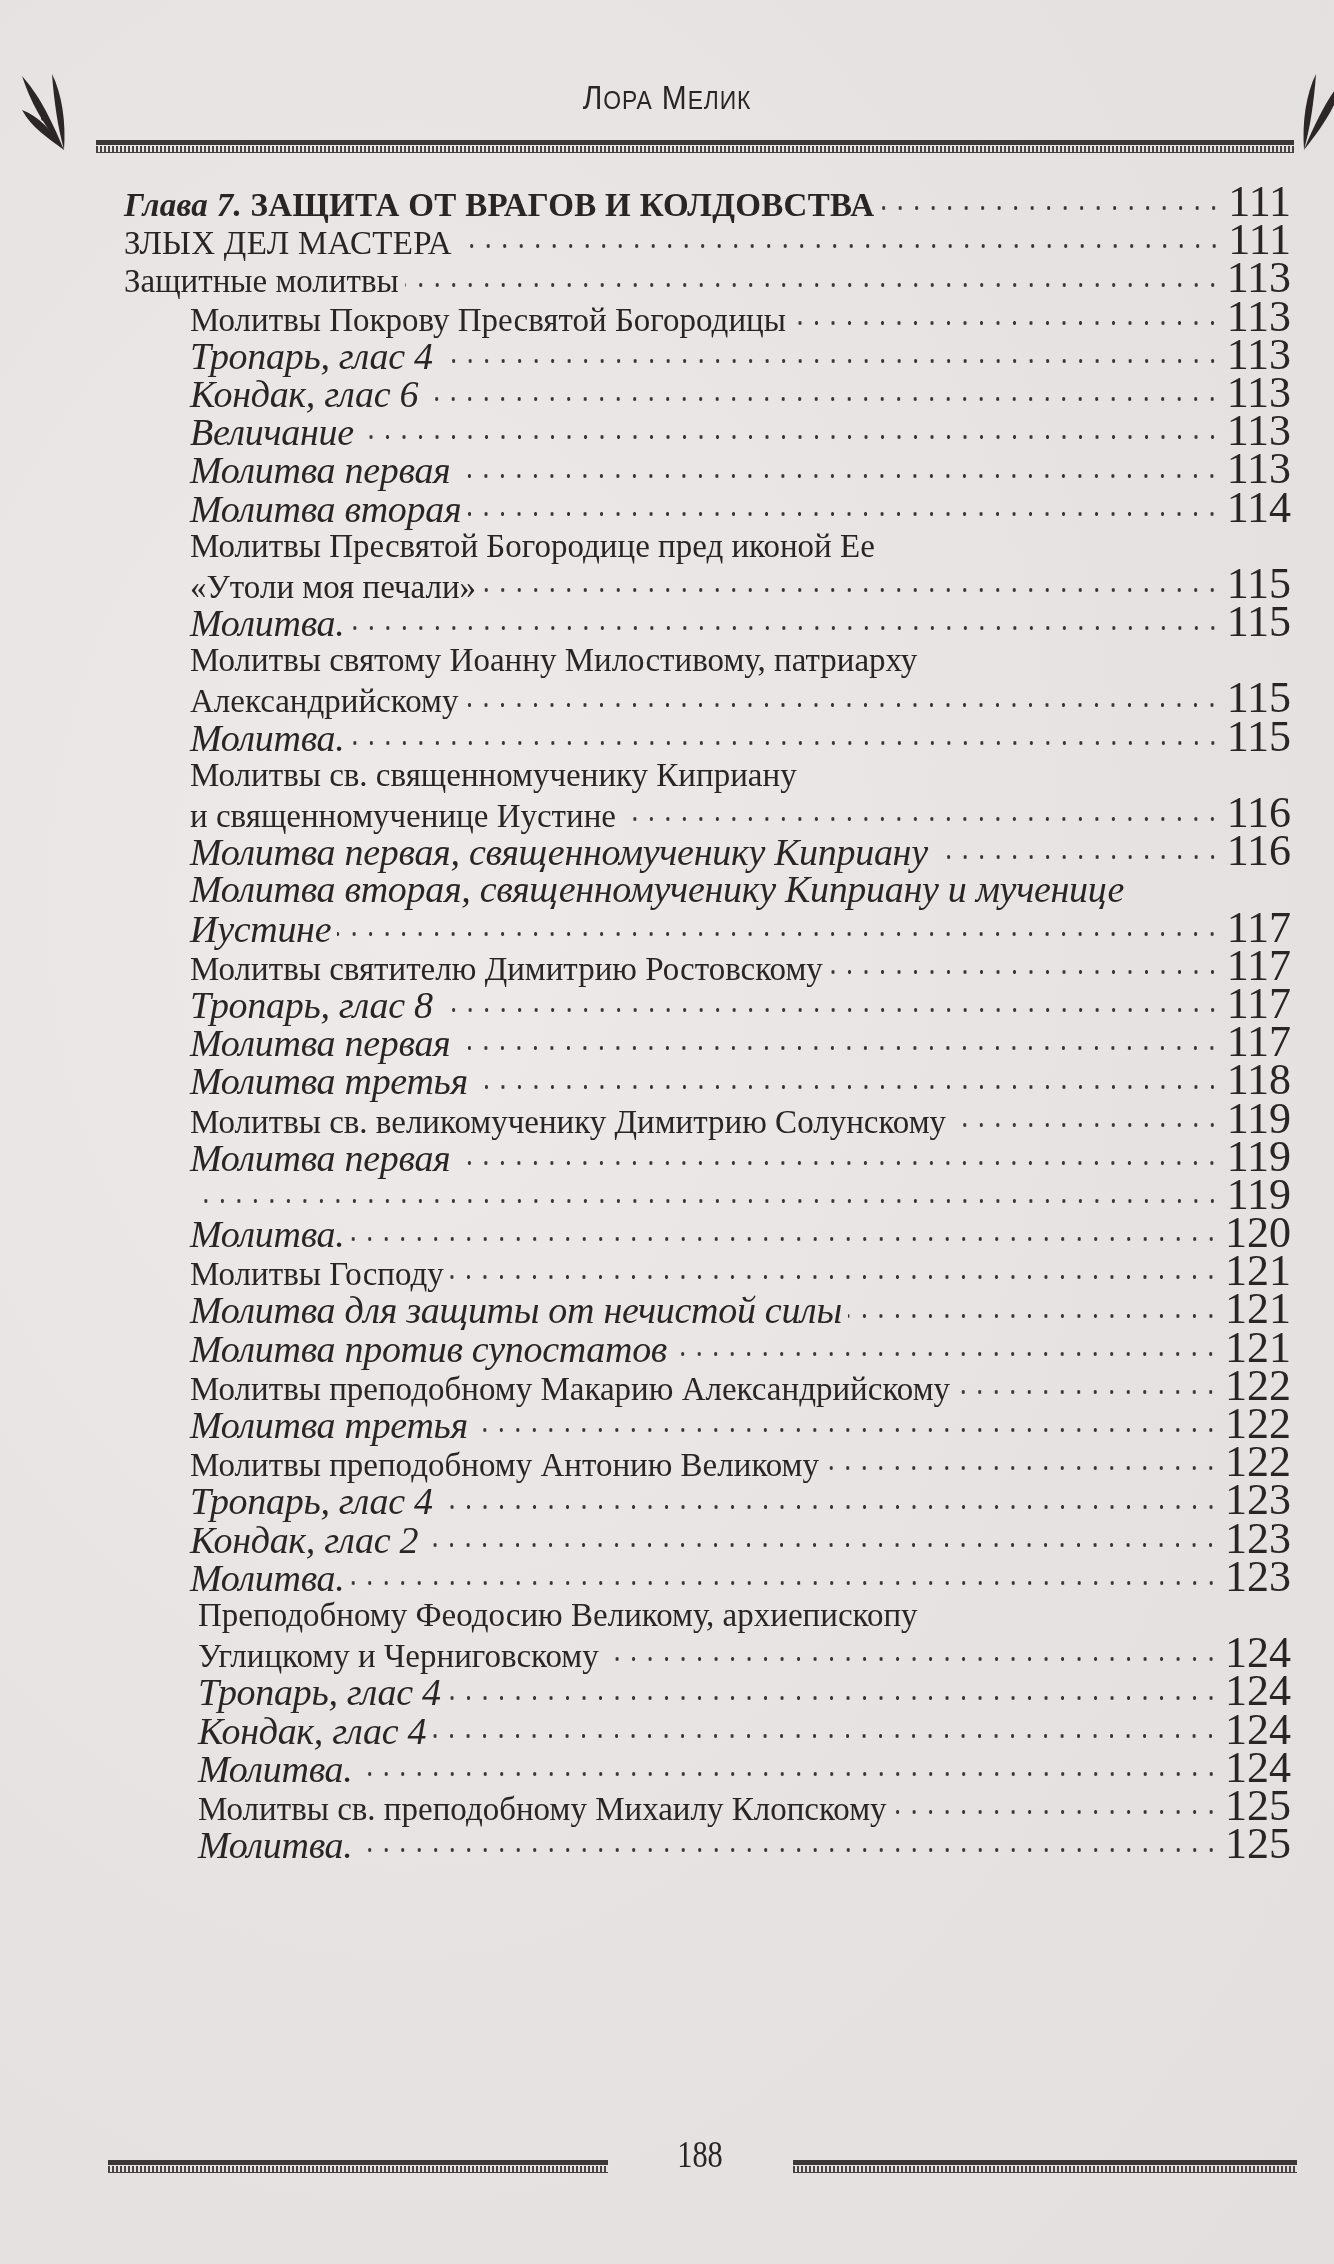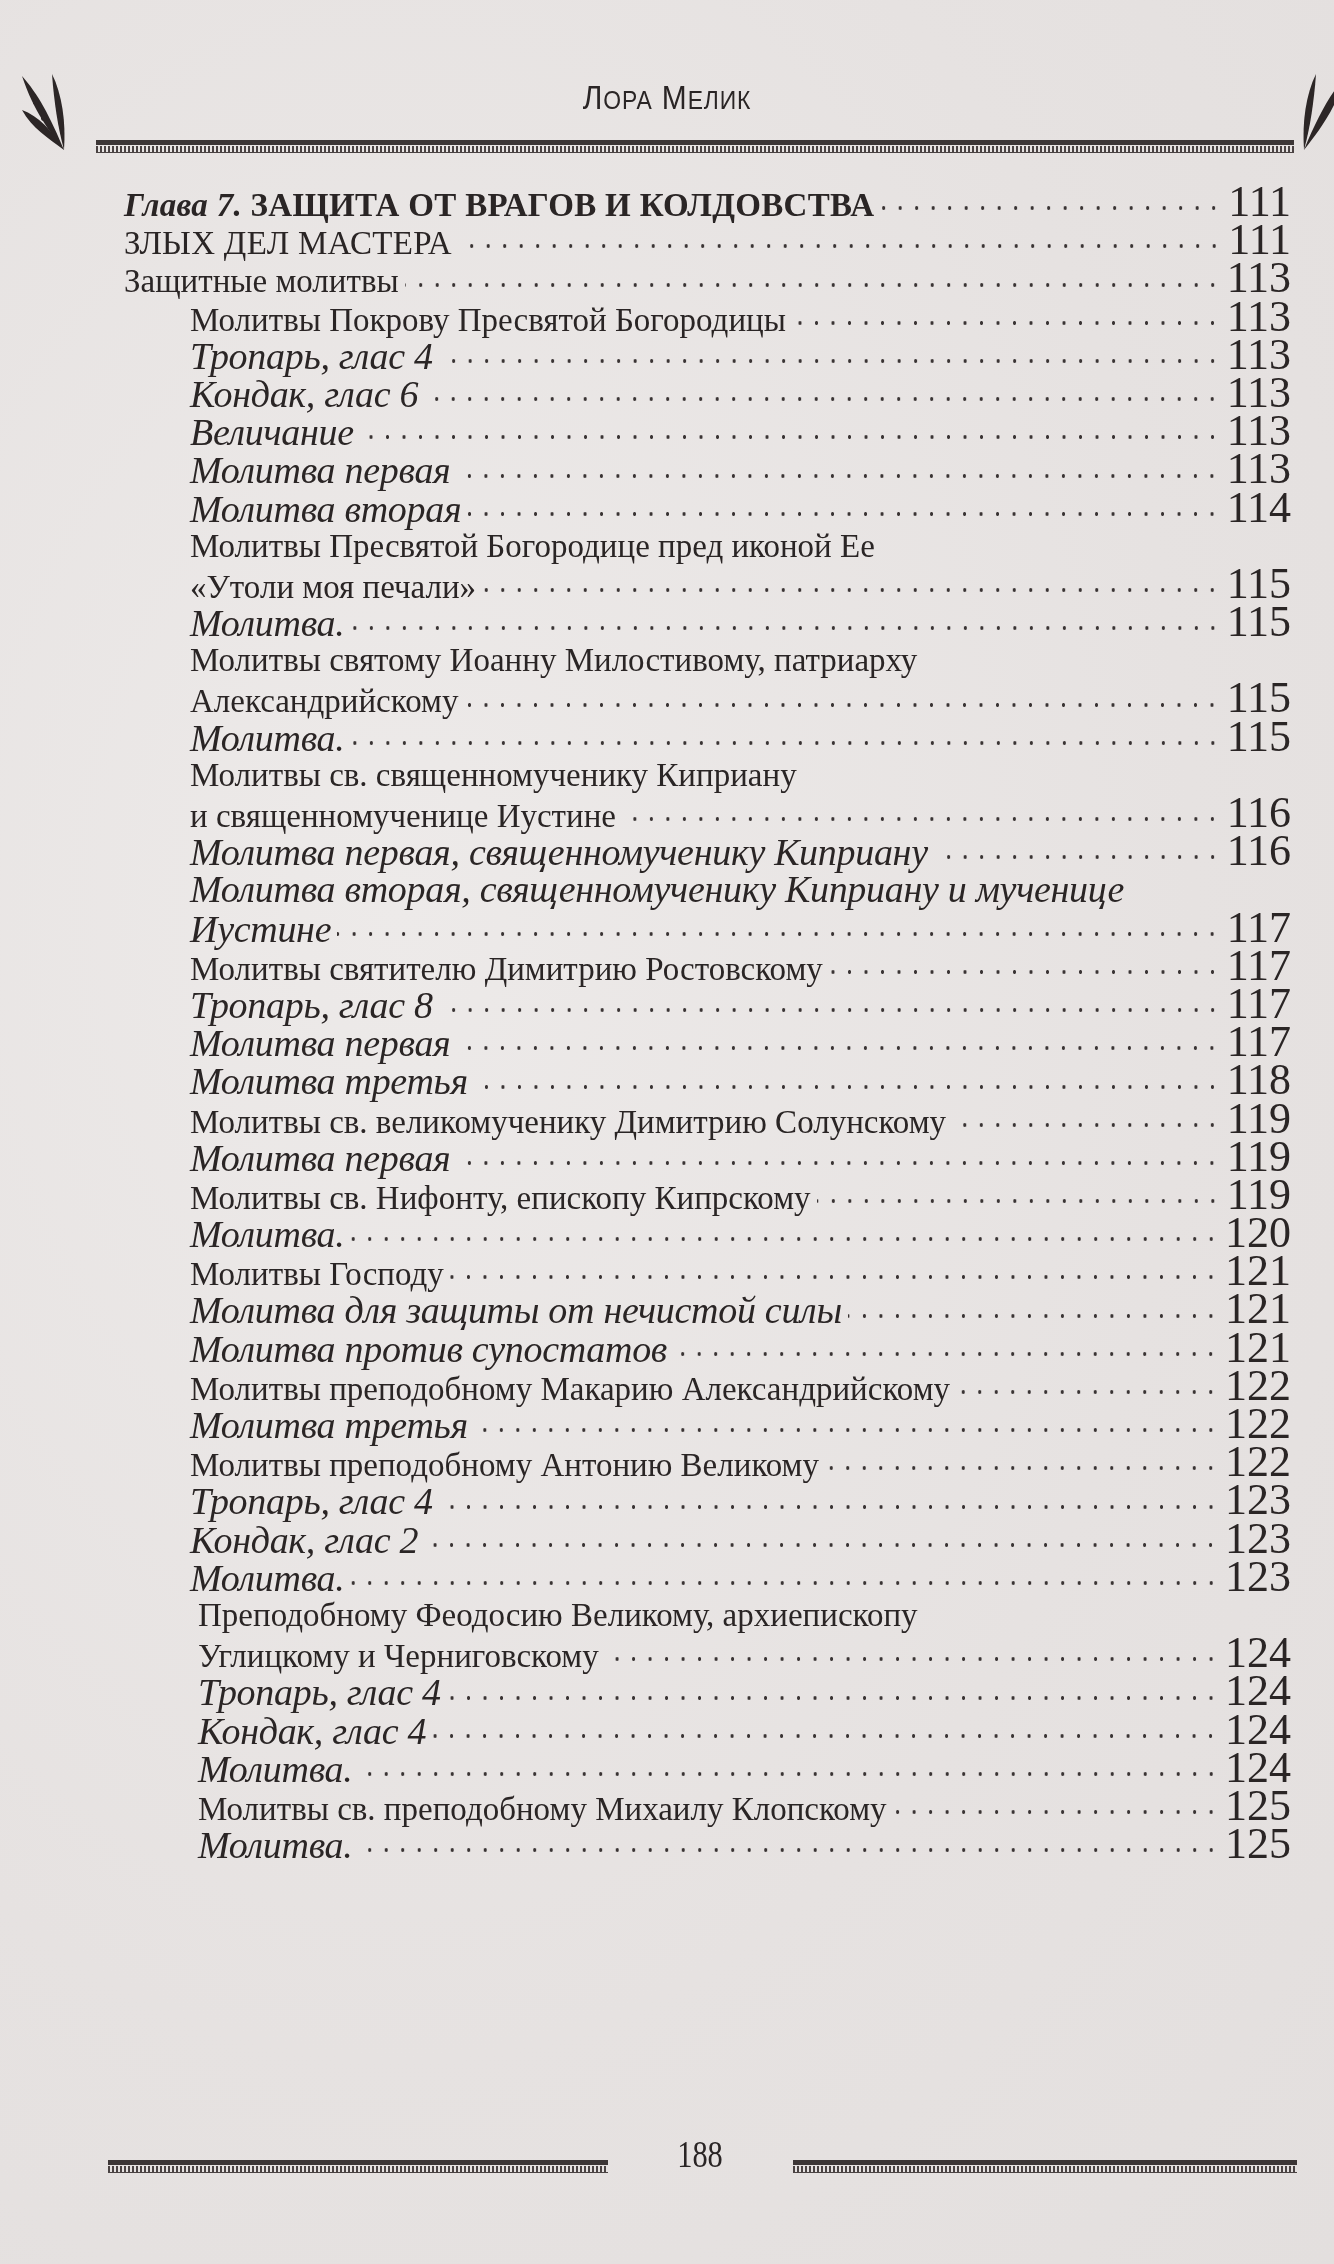--- a/index.html
+++ b/index.html
@@ -202,21 +202,20 @@
       <span class="title">Молитвы св. великомученику Димитрию Солунскому</span>
       <span class="leader"></span>
       <span class="page">119</span>
     </div>
     <div class="row lvl1">
       <span class="title italic">Молитва первая</span>
       <span class="leader"></span>
       <span class="page">119</span>
     </div>
     <div class="row lvl1">
-      <span class="title">Молитвы св. Нифонту, епископу Кипрскому</span>
       <span class="leader"></span>
       <span class="page">119</span>
     </div>
     <div class="row lvl1">
       <span class="title italic">Молитва.</span>
       <span class="leader"></span>
       <span class="page">120</span>
     </div>
     <div class="row lvl1">
       <span class="title">Молитвы Господу</span>

